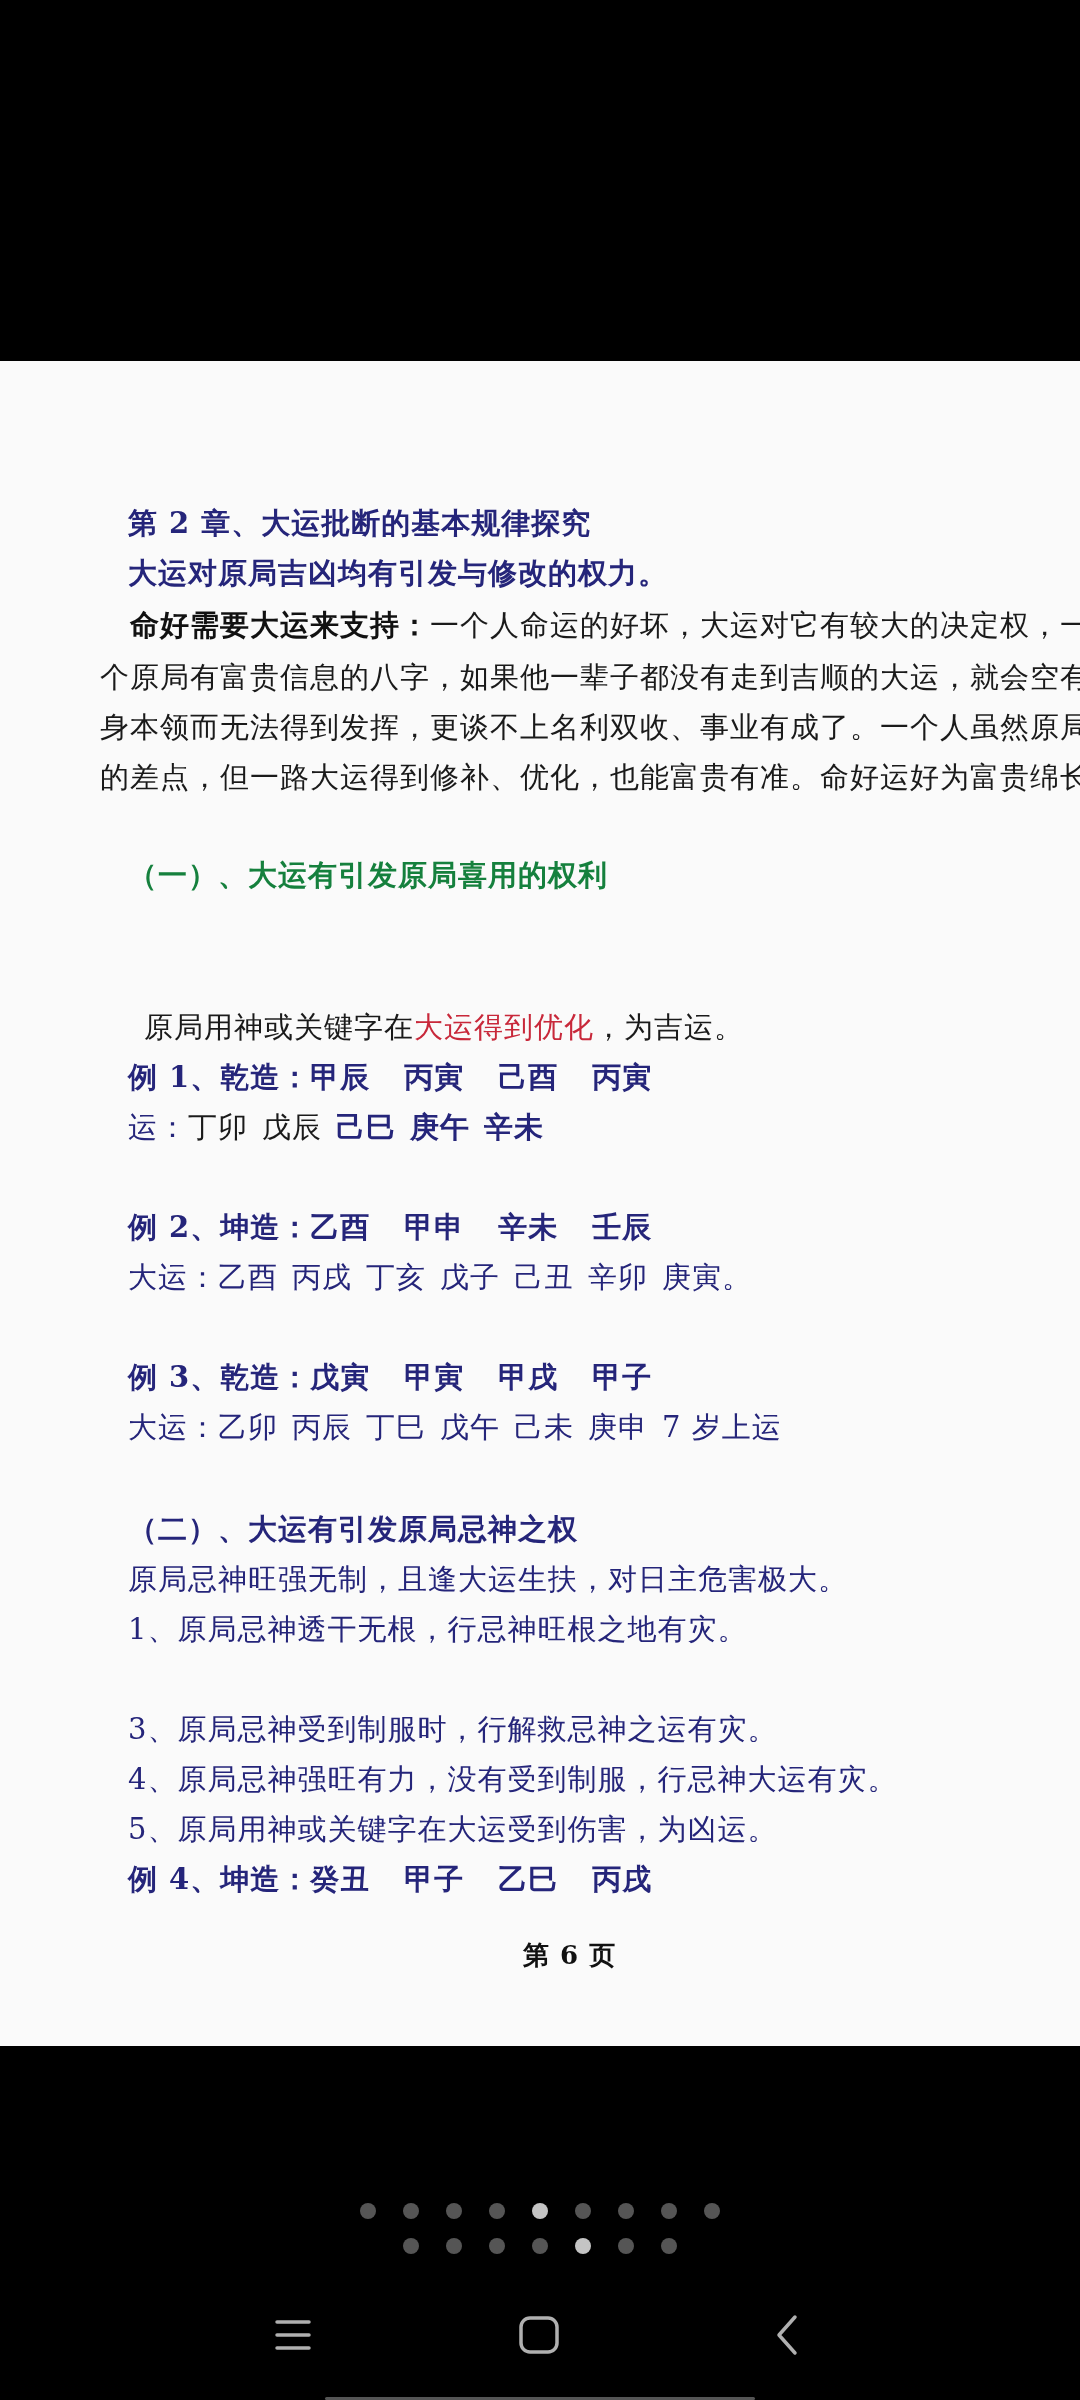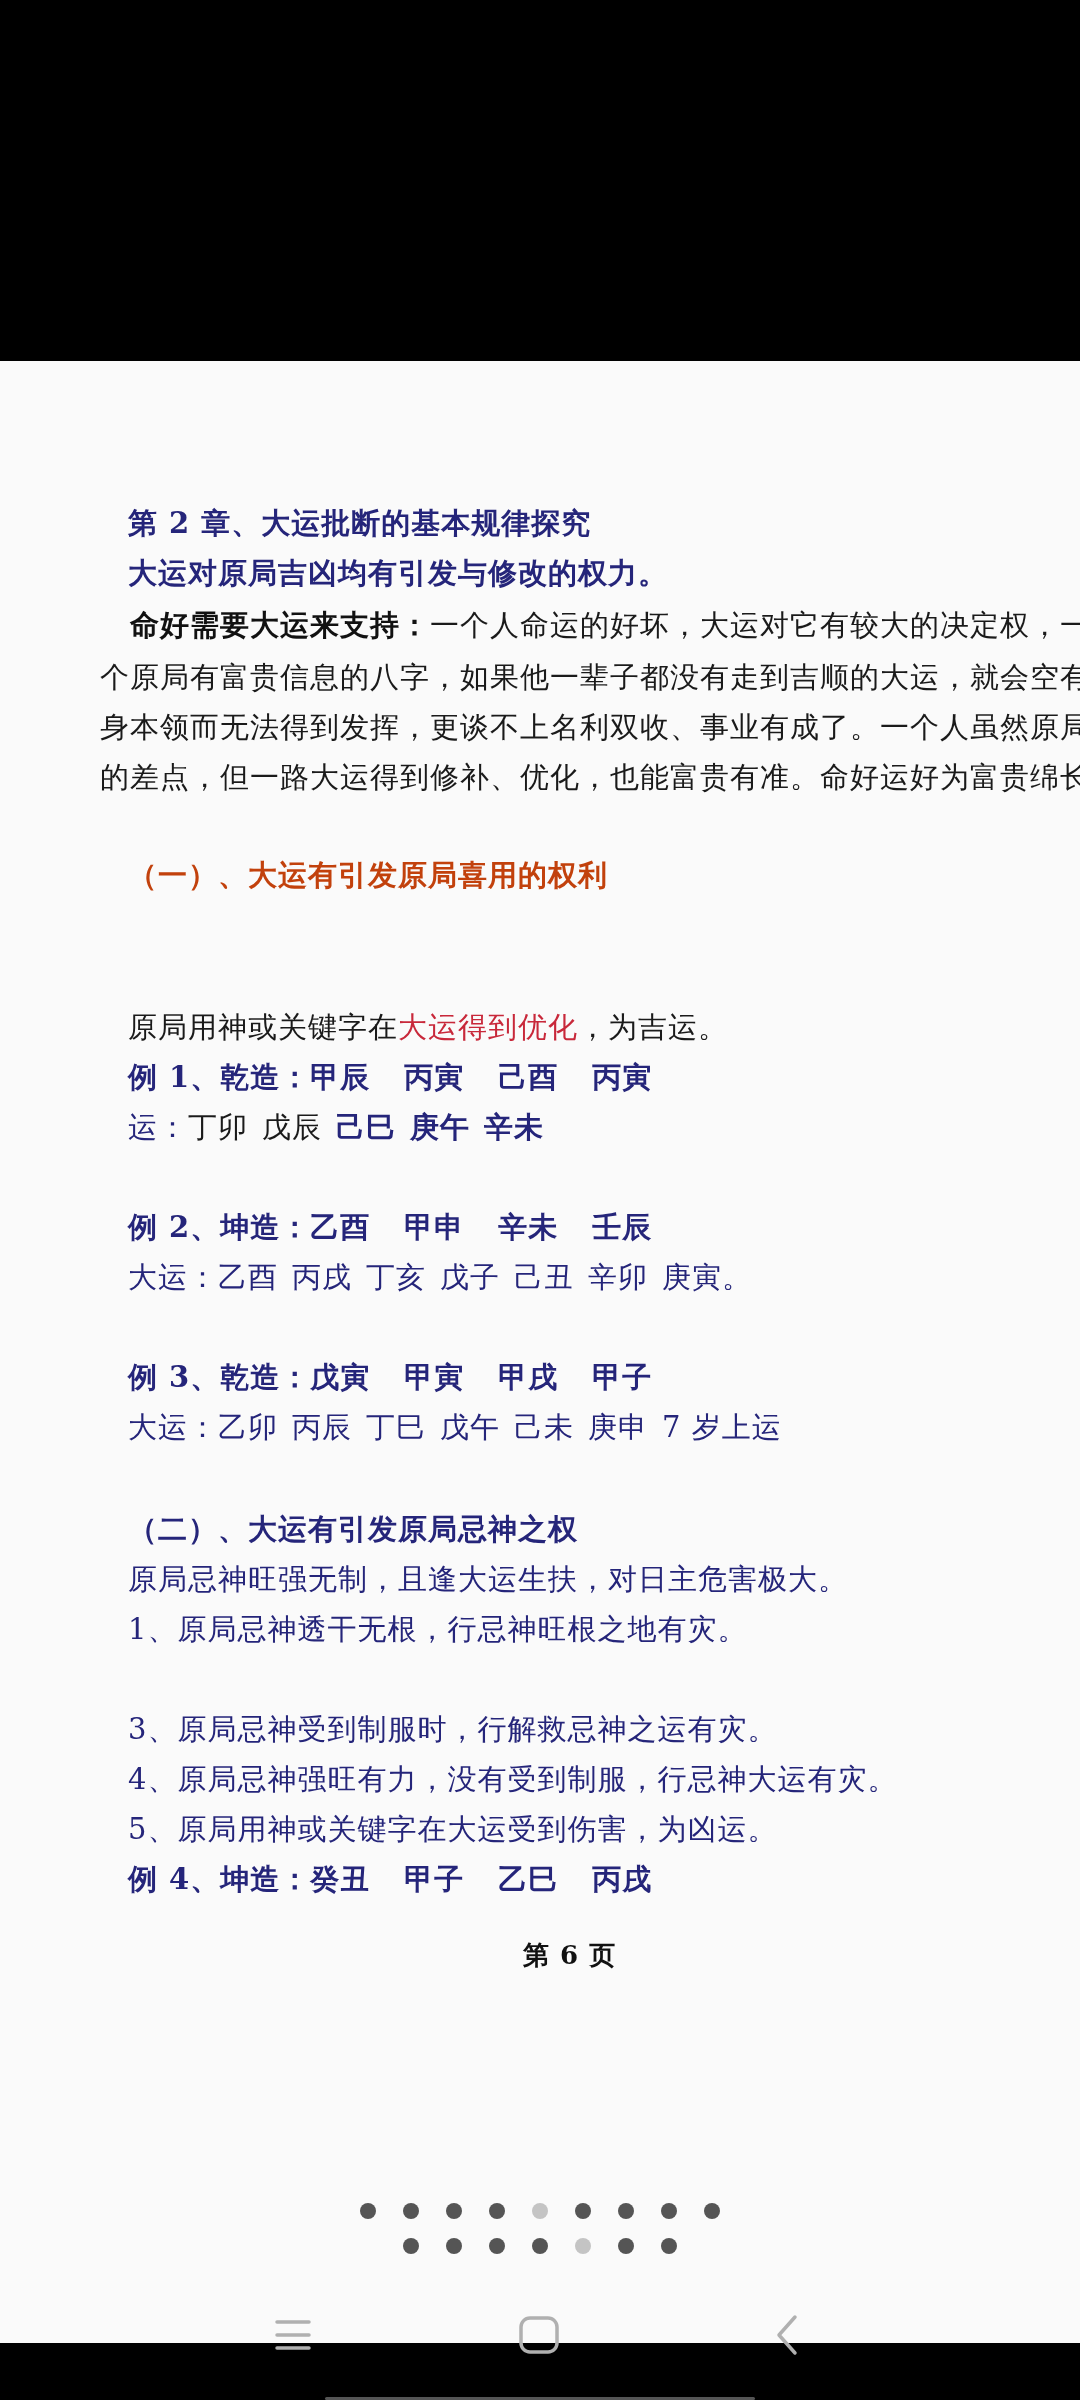--- a/index.html
+++ b/index.html
@@ -1,31 +1,31 @@
 <!DOCTYPE html>
 <html><head>
 <meta charset="utf-8">
 <style>
   html, body { margin:0; padding:0; }
   body {
     width:1080px; height:2400px; background:#000; position:relative; overflow:hidden;
     font-family: "DejaVu Serif", "Liberation Serif", serif;
   }
   .page {
-    position:absolute; left:0; top:361px; width:1080px; height:1982px;
+    position:absolute; left:0; top:361px; width:1080px; height:1685px;
     background:#fafafa;
   }
   .line {
     position:absolute; left:0; white-space:nowrap;
     font-size:29px; line-height:40px; color:#1a1a1a; letter-spacing:1px;
   }
   .blue { color:#25257a; }
   .bluebold { color:#25257a; font-weight:bold; }
   .red { color:#c8283a; }
-  .redbold { color:#c2410c; font-weight:bold; }
+  .redbold { color:#15803d; font-weight:bold; }
   .bold { font-weight:bold; color:#111; }
   .black { color:#1a1a1a; }
   .gap { display:inline-block; width:34px; }
   .sgap { display:inline-block; width:14px; }
 
   .dots { position:absolute; left:0; width:1080px; height:16px; }
   .dot {
     position:absolute; width:16px; height:16px; border-radius:50%;
     background:#555; top:0;
   }
@@ -47,21 +47,21 @@
 
   <div class="line" style="top:244px; left:130px;">
     <span class="bold">命好需要大运来支持：</span><span>一个人命运的好坏，大运对它有较大的决定权，一</span>
   </div>
   <div class="line" style="top:296px; left:100px;">个原局有富贵信息的八字，如果他一辈子都没有走到吉顺的大运，就会空有一</div>
   <div class="line" style="top:346px; left:100px;">身本领而无法得到发挥，更谈不上名利双收、事业有成了。一个人虽然原局生</div>
   <div class="line" style="top:396px; left:100px;">的差点，但一路大运得到修补、优化，也能富贵有准。命好运好为富贵绵长之</div>
 
   <div class="line redbold" style="top:494px; left:128px;">（一）、大运有引发原局喜用的权利</div>
 
-  <div class="line" style="top:646px; left:128px;">
+  <div class="line" style="top:646px; left:144px;">
     <span>原局用神或关键字在</span><span class="red">大运得到优化</span><span>，为吉运。</span>
   </div>
 
   <div class="line bluebold" style="top:696px; left:128px;">
     <span>例 1、乾造：</span><span>甲辰</span><span class="gap"></span><span>丙寅</span><span class="gap"></span><span>己酉</span><span class="gap"></span><span>丙寅</span>
   </div>
   <div class="line" style="top:746px; left:128px;">
     <span class="blue">运：</span><span class="black">丁卯</span><span class="sgap"></span><span class="black">戊辰</span><span class="sgap"></span><span class="bluebold">己巳</span><span class="sgap"></span><span class="bluebold">庚午</span><span class="sgap"></span><span class="bluebold">辛未</span>
   </div>
 

